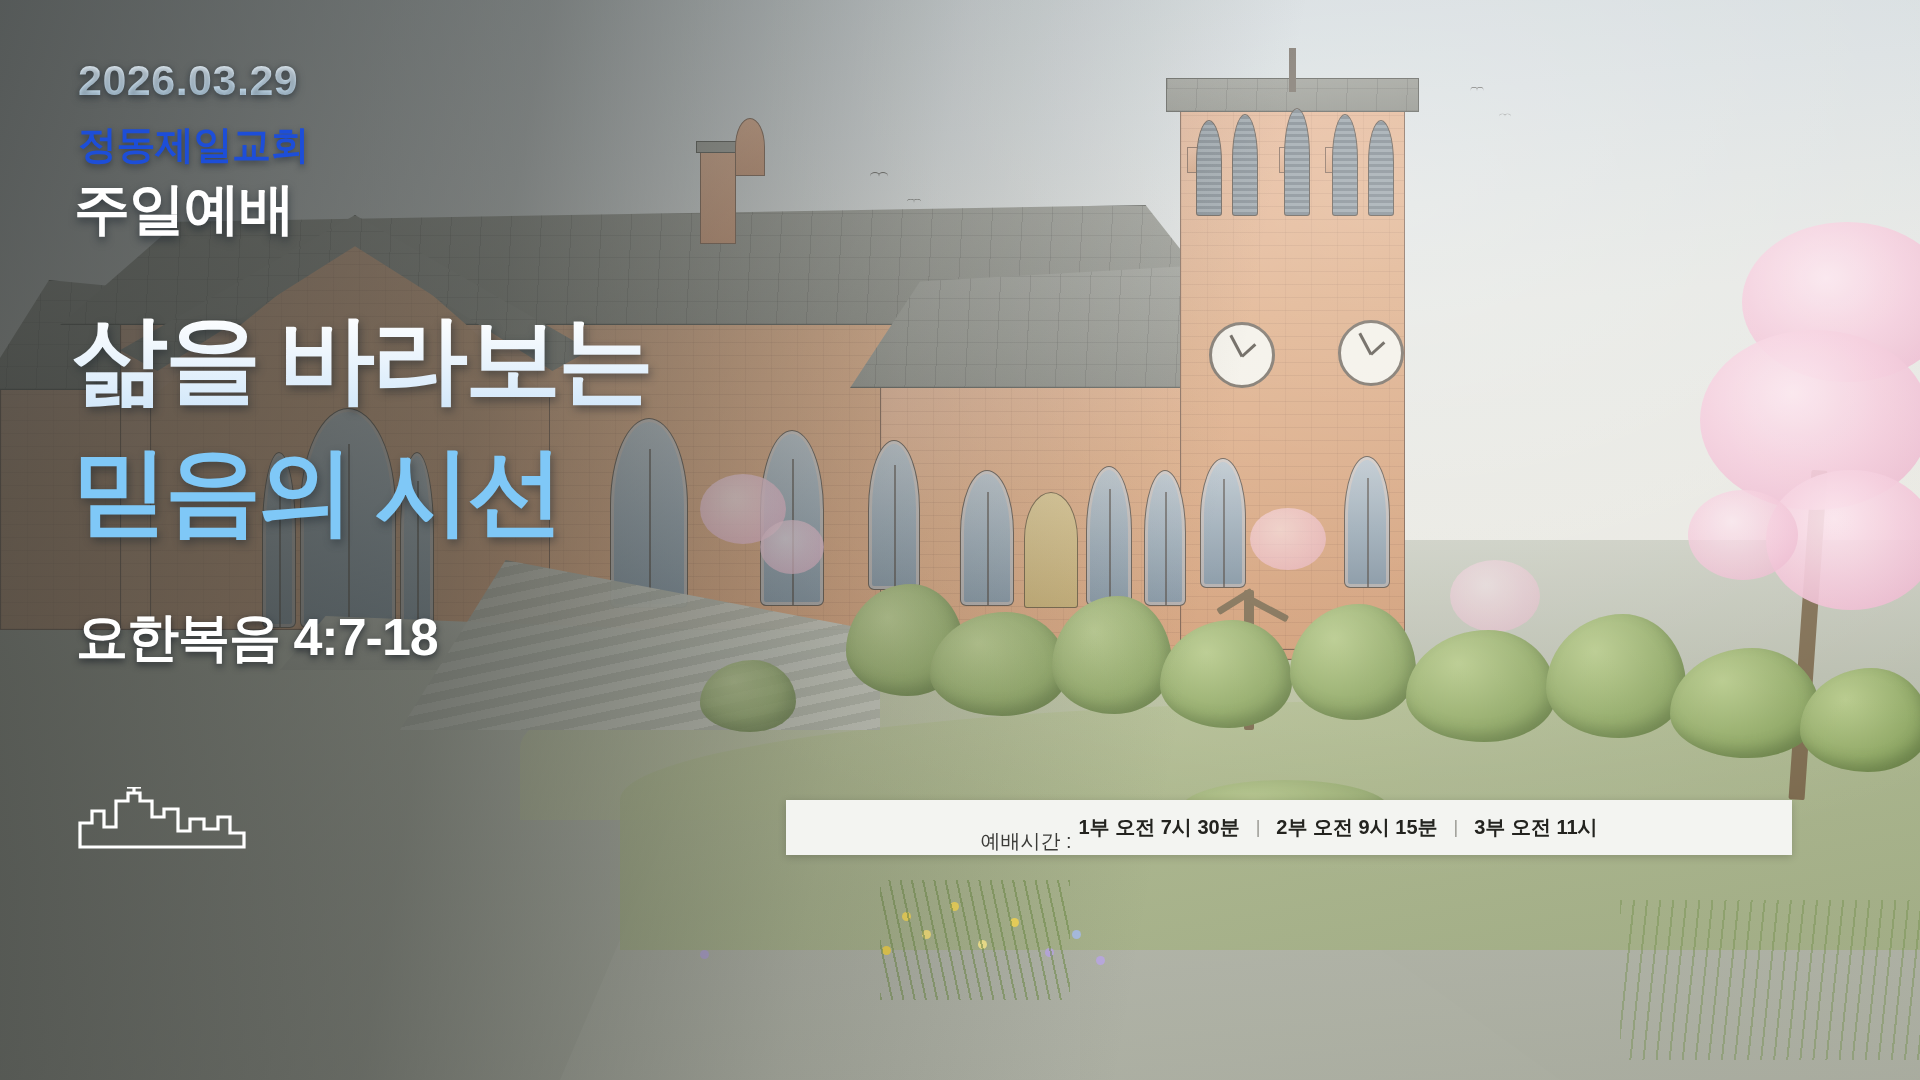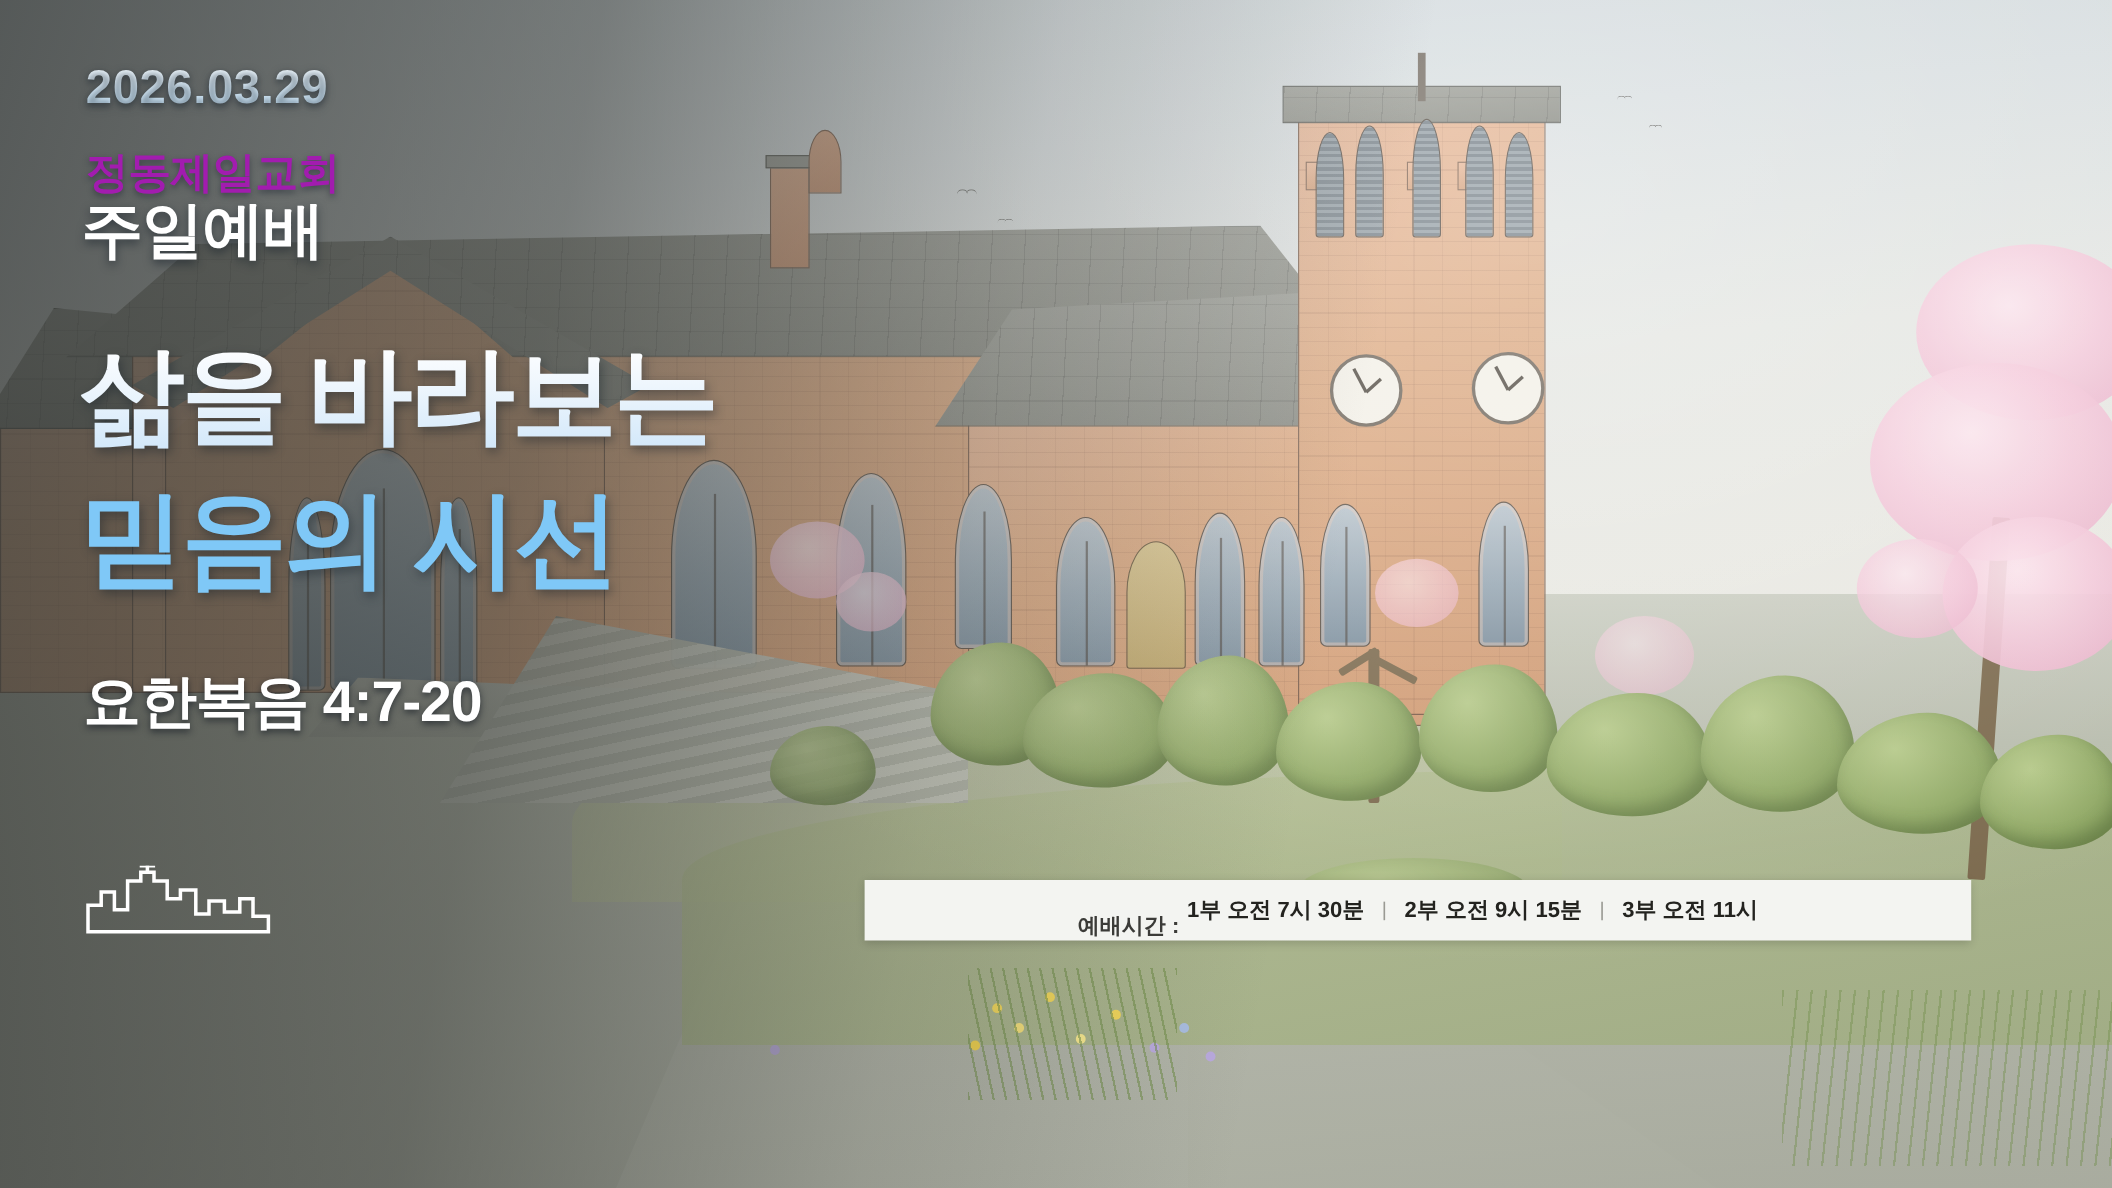--- a/index.html
+++ b/index.html
@@ -179,23 +179,22 @@
     position:absolute; left:78px; top:56px;
     font-size:43px; font-weight:700; letter-spacing:.5px;
     background:linear-gradient(180deg,#f2f7fb 0%,#cfe3f2 55%,#b7d5ea 100%);
     -webkit-background-clip:text; background-clip:text; color:transparent;
     text-shadow:0 2px 5px rgba(30,40,50,.35);
     filter:drop-shadow(0 2px 4px rgba(20,30,40,.35));
   }
   .church {
     position:absolute; left:78px; top:118px;
     font-size:39px; font-weight:700; letter-spacing:-.5px;
-    color:#a21caf;
+    color:#1d4ed8;
     text-shadow:0 3px 6px rgba(25,35,45,.55);
-    margin-top:12px;
   }
   .service {
     position:absolute; left:74px; top:172px;
     font-size:56px; font-weight:800; letter-spacing:-1px;
     color:#ffffff;
     text-shadow:0 4px 9px rgba(20,30,40,.6);
   }
 
   .t1, .t2 {
     position:absolute; left:72px;
@@ -230,21 +229,21 @@
   .logo { position:absolute; left:78px; top:787px; width:180px; height:62px; }
 
   
   .timebar {
     position:absolute; left:786px; top:800px; width:1006px; height:55px;
     background:#f3f4f1;
     display:flex; align-items:center; justify-content:center;
     box-shadow:0 2px 8px rgba(0,0,0,.18);
   }
   .timebar .row { display:flex; align-items:center; gap:0; white-space:nowrap; }
-  .tb-label { font-size:20px; color:#3b3b38; font-weight:700;margin-top:28px; }
+  .tb-label { font-size:20px; color:#3b3b38; font-weight:400;margin-top:28px; }
   .tb-item  { font-size:20px; color:#23231f; font-weight:700; }
   .tb-sep   { font-size:18px; color:#9a9a94; padding:0 16px; }
   .tb-gap   { width:7px; }
 </style>
 </head>
 <body>
 
 <div id="stage">
 
   <div class="art">
@@ -369,21 +368,21 @@
   <div class="soft-light"></div>
   <div class="vignette"></div>
 
   <div class="date">2026.03.29</div>
   <div class="church">정동제일교회</div>
   <div class="service">주일예배</div>
 
   <div class="t1">삶을 바라보는</div>
   <div class="t2">믿음의 시선</div>
 
-  <div class="verse">요한복음 4:7-20</div>
+  <div class="verse">요한복음 4:7-18</div>
 
   <div class="logo">
     <svg viewBox="0 0 180 62" width="180" height="62" aria-hidden="true">
       <g fill="none" stroke="#ffffff" stroke-width="3.2" stroke-linejoin="miter" stroke-linecap="butt">
         <path d="M2 60 L2 36 L14 36 L14 24 L26 24 L26 40 L38 40 L38 14
                  L50 14 L50 6 L62 6 L62 14 L74 14 L74 30 L86 30 L86 22
                  L100 22 L100 44 L112 44 L112 32 L126 32 L126 42 L140 42
                  L140 30 L152 30 L152 46 L166 46 L166 60 Z"></path>
         <path d="M56 6 L56 -4"></path>
         <path d="M49 0 L63 0"></path>

